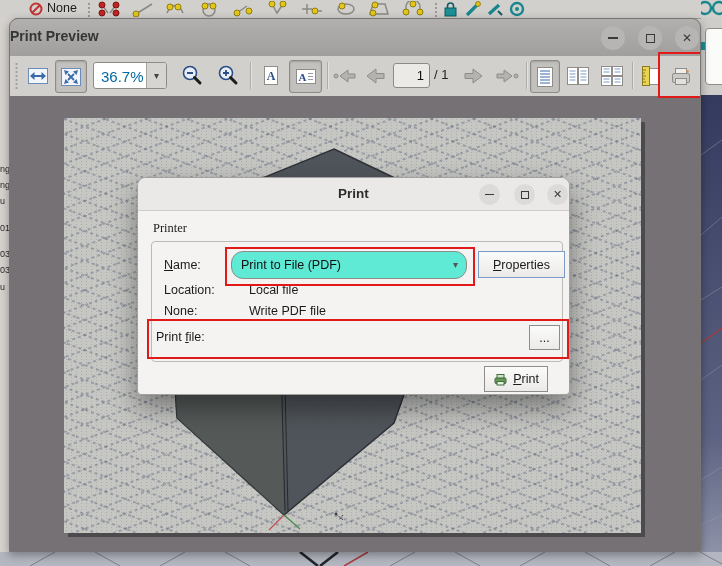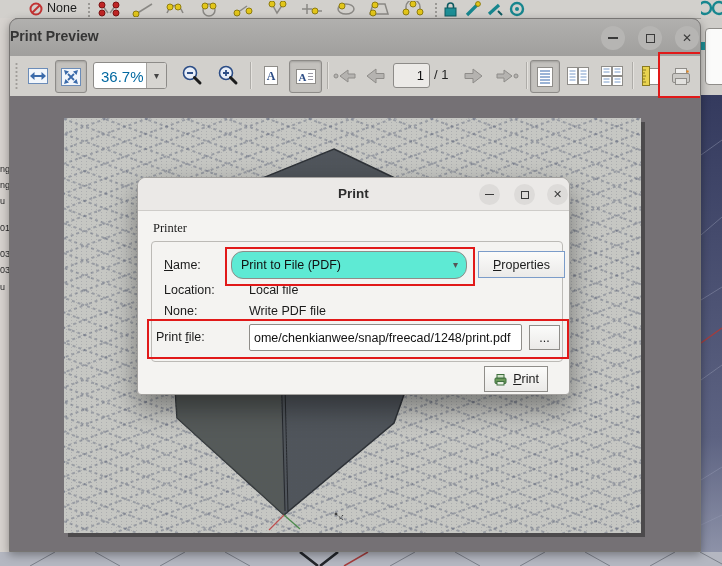--- a/index.html
+++ b/index.html
@@ -410,21 +410,20 @@
   <button class="btn blue" style="left:340px;top:73px;width:87px;height:27px;">
       <span><span class="u">P</span><span>roperties</span></span>
     </button>
 
   <span class="dlbl" style="left:26px;top:105px;">Location:</span>
   <span class="dlbl" style="left:111px;top:105px;">Local file</span>
   <span class="dlbl" style="left:26px;top:126px;">None:</span>
   <span class="dlbl" style="left:111px;top:126px;">Write PDF file</span>
 
   <span class="dlbl" style="left:18px;top:152px;"><span>Print </span><span class="u">f</span><span>ile:</span></span>
-  <input class="outinput" readonly="" value="ome/chenkianwee/snap/freecad/1248/print.pdf" style="">
   <button class="btn" style="left:391px;top:147px;width:31px;height:25px;">...</button>
   <div class="hl" style="left:9px;top:141px;width:418px;height:36px;"></div>
 
   <button class="btn" style="left:346px;top:188px;width:64px;height:26px;">
     <span class="bicon">
         <svg width="15" height="13">
           <rect x="2" y="5" width="11" height="5.5" rx="1" fill="#6a9a5a" stroke="#3f6f3f"></rect>
           <rect x="4" y="1.5" width="7" height="3.5" fill="#cfe2c8" stroke="#3f6f3f"></rect>
           <rect x="4" y="8.5" width="7" height="3.5" fill="#e8f0e4" stroke="#3f6f3f"></rect>
         </svg>

